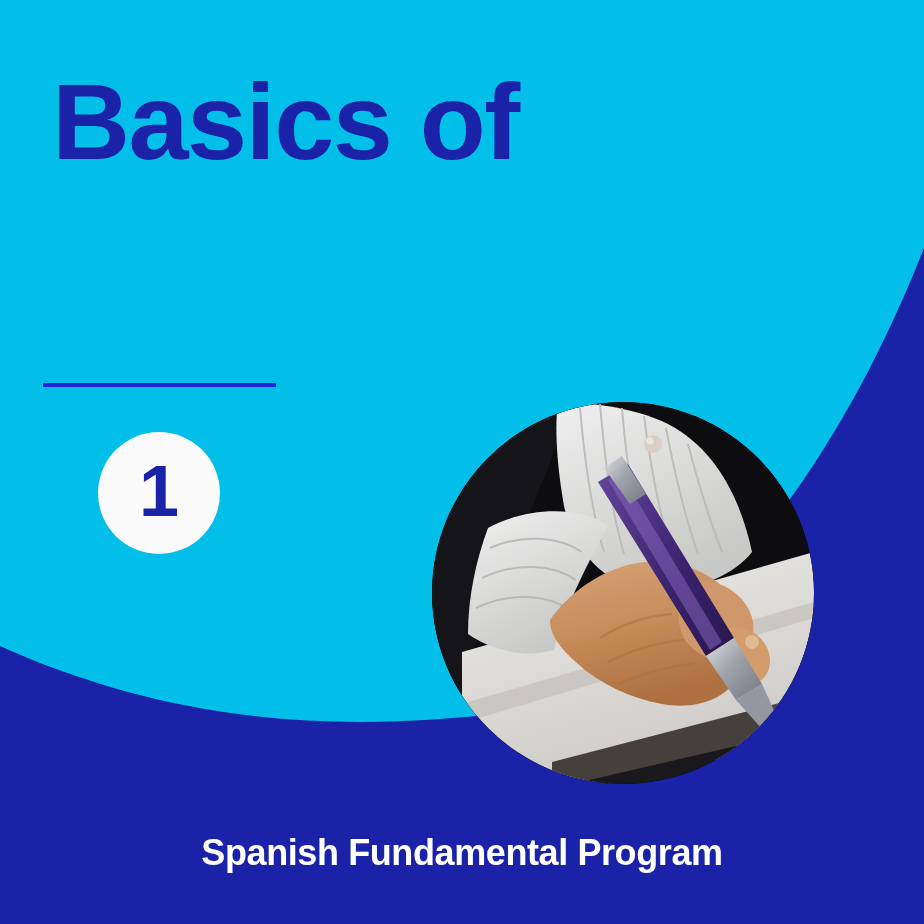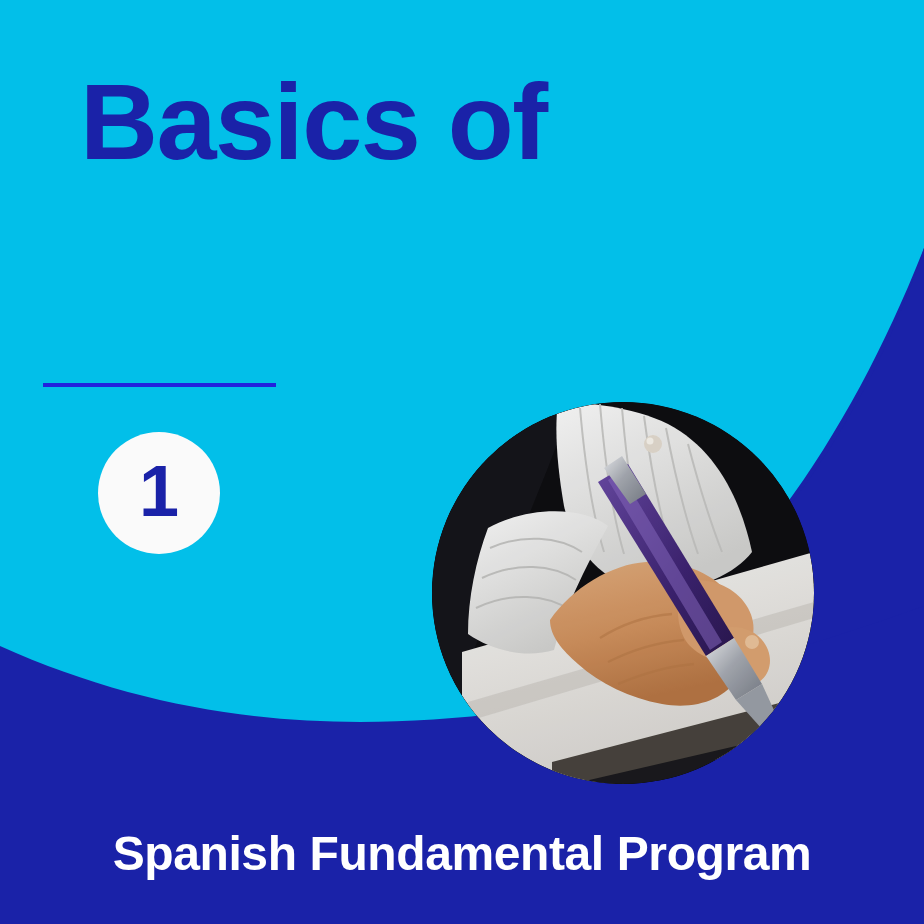--- a/index.html
+++ b/index.html
@@ -27,21 +27,20 @@
     height: 924px;
     display: block;
   }
 
   
   .title-block {
     position: absolute;
     left: 52px;
     top: 70px;
     width: 800px;
-    margin-left: 28px;
   }
   .title-line {
     font-family: "Liberation Sans", sans-serif;
     font-weight: 700;
     font-size: 108px;
     line-height: 0.96;
     letter-spacing: -1.5px;
     color: #1A22A8;
     white-space: nowrap;
   }
@@ -105,21 +104,21 @@
     bottom: 0;
     width: 924px;
     height: 134px;
     display: flex;
     align-items: center;
     justify-content: center;
   }
   .banner-text {
     font-family: "Liberation Sans", sans-serif;
     font-weight: 700;
-    font-size: 48px;
+    font-size: 36px;
     letter-spacing: -0.4px;
     color: #FFFFFF;
     white-space: nowrap;
     transform: translateY(-4px);
   }
 </style>
 </head>
 <body>
 
 <div id="card">

